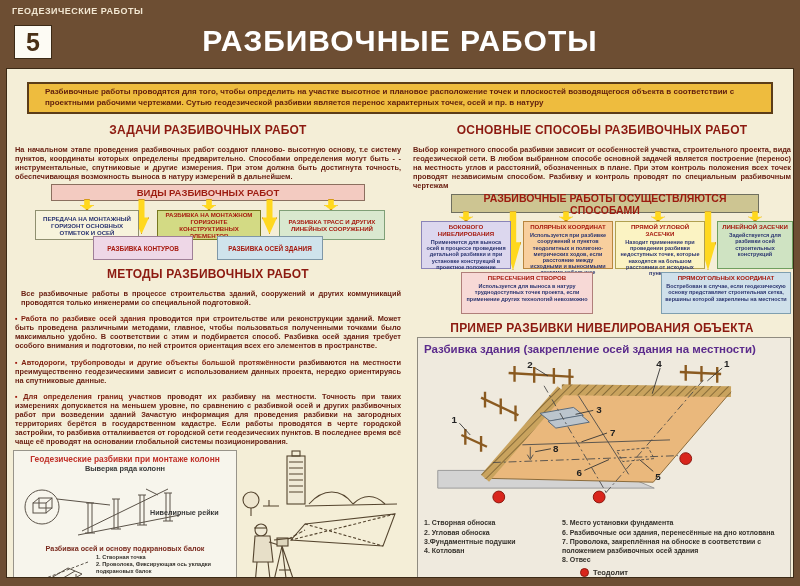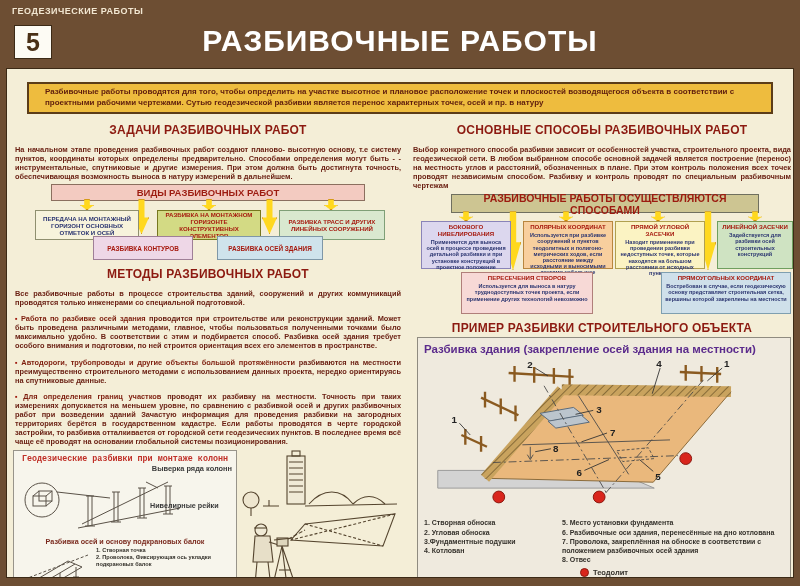--- a/index.html
+++ b/index.html
@@ -38,22 +38,22 @@
     text-align:center;font-weight:bold;padding:1px 3px;box-sizing:border-box;line-height:1.15;}
   .arr{position:absolute;background:#ffd81e;box-shadow:0 0 0 1px #c8860a inset;
     clip-path:polygon(30% 0,70% 0,70% 52%,100% 52%,50% 100%,0 52%,30% 52%);}
   .wbox{position:absolute;box-sizing:border-box;padding:2px 3px;text-align:center;line-height:1.12;}
   .wbox .wt{font-size:6.1px;font-weight:bold;color:#a6190e;margin-bottom:1px;}
   .wbox .wb{font-size:5.5px;font-weight:bold;color:#2a3470;}
   
   .bottom-l{display:flex;margin-top:4px;gap:2px;}
   .montage{width:224px;flex:none;background:#f7f5ec;border:1px solid #98948a;
     padding:3px 4px;box-sizing:border-box;height:163px;}
-  .montage .t1{color:#c03028;font-size:8.4px;font-weight:bold;text-align:center;font-family:Liberation Mono, monospace;}
-  .montage .t2{color:#3a3a3a;font-size:7.4px;font-weight:bold;text-align:right;margin-bottom:1px;}
+  .montage .t1{color:#c03028;font-size:8.4px;font-weight:bold;text-align:center;}
+  .montage .t2{color:#3a3a3a;font-size:7.4px;font-weight:bold;text-align:center;margin-bottom:8px;}
   .montage .t3{color:#7a2a1e;font-size:7.2px;font-weight:bold;text-align:center;margin:1px 0;}
   .mlegend{list-style:none;margin:0;padding:0;font-size:5.6px;font-weight:bold;color:#33302a;line-height:1.25;}
   .mrow{display:flex;}
   .surveyor-wrap{flex:1;position:relative;}
   
   .example{margin:2px 2px 0 6px;background:#efeade;border:1px solid #8f8b80;padding:3px 6px;box-sizing:border-box;height:258px;}
   .example .etitle{color:#5b2b8c;font-size:11.5px;font-weight:bold;text-align:left;margin:2px 0 0 0;}
   .elegend{display:flex;gap:8px;font-size:7px;font-weight:bold;color:#33302a;line-height:1.3;margin-top:1px;}
   .elegend ul{list-style:none;margin:0;padding:0;}
   .elegend .lc1{width:130px;flex:none;}
@@ -90,23 +90,23 @@
           <div class="arr" style="left:249px;top:15px;width:15px;height:35px;"></div>
           <div class="fbox" style="left:22px;top:26px;width:104px;height:30px;background:#f7f3dc;border:1px solid #8f8f6f;color:#2a3470;font-size:6.1px;">ПЕРЕДАЧА НА МОНТАЖНЫЙ ГОРИЗОНТ ОСНОВНЫХ ОТМЕТОК И ОСЕЙ</div>
           <div class="fbox" style="left:144px;top:26px;width:104px;height:30px;background:#d3da84;border:1px solid #77771f;color:#a6190e;font-size:6.1px;">РАЗБИВКА НА МОНТАЖНОМ ГОРИЗОНТЕ КОНСТРУКТИВНЫХ ЭЛЕМЕНТОВ</div>
           <div class="fbox" style="left:266px;top:26px;width:106px;height:30px;background:#d9e8cf;border:1px solid #7f9f77;color:#a6190e;font-size:6.1px;">РАЗБИВКА ТРАСС И ДРУГИХ ЛИНЕЙНЫХ СООРУЖЕНИЙ</div>
           <div class="fbox" style="left:80px;top:52px;width:100px;height:24px;background:#eed7e7;border:1px solid #9f7f97;color:#a6190e;font-size:6.4px;">РАЗБИВКА КОНТУРОВ</div>
           <div class="fbox" style="left:204px;top:52px;width:106px;height:24px;background:#cfe3ec;border:1px solid #7f97a7;color:#a6190e;font-size:6.4px;">РАЗБИВКА ОСЕЙ ЗДАНИЯ</div>
         </div>
 
         <h3 class="sec">МЕТОДЫ РАЗБИВОЧНЫХ РАБОТ</h3>
         <div class="bullets">
-          <p class="bullet" style="">Все разбивочные работы в процессе строительства зданий, сооружений и других коммуникаций проводятся только инженерами со специальной подготовкой.</p>
+          <p class="bullet" style="margin-left:6px;">Все разбивочные работы в процессе строительства зданий, сооружений и других коммуникаций проводятся только инженерами со специальной подготовкой.</p>
           <p class="bullet"><span class="dot">▪</span><span class="lead">Работа по разбивке осей здания</span><span> проводится при строительстве или реконструкции зданий. Может быть проведена различными методами, главное, чтобы пользоваться полученными точками было максимально удобно. В соответствии с этим и подбирается способ. Разбивка осей здания требует особого внимания и подготовки, по ней строится ориентация всех его элементов в пространстве.</span></p>
-          <p class="bullet"><span class="dot">▪</span><span class="lead">Автодороги, трубопроводы и другие объекты большой протяжённости</span><span> разбиваются на местности преимущественно строительного методами с использованием данных проекта, нередко ориентируясь на спутниковые данные.</span></p>
+          <p class="bullet"><span class="dot">▪</span><span class="lead">Автодороги, трубопроводы и другие объекты большой протяжённости</span><span> разбиваются на местности преимущественно геодезическими зависит с использованием данных проекта, нередко ориентируясь на спутниковые данные.</span></p>
           <p class="bullet"><span class="dot">▪</span><span class="lead">Для определения границ участков</span><span> проводят их разбивку на местности. Точность при таких измерениях допускается на меньшем уровне, по сравнению с разбивкой осей и других разбивочных работ при возведении зданий  Зачастую информация для проведения разбивки на загородных территориях берётся в государственном кадастре. Если работы проводятся в черте городской застройки, то разбивка отталкивается от городской сети геодезических пунктов. В последнее время всё чаще её проводят на основании глобальной системы позиционирования.</span></p>
         </div>
 
         <div class="bottom-l">
           <div class="montage">
             <div class="t1">Геодезические разбивки при монтаже колонн</div>
             <div class="t2">Выверка ряда колонн</div>
             <svg width="214" height="58" viewBox="0 0 214 58">
               <g stroke="#5a5248" fill="none" stroke-width="1">
                 <circle cx="24" cy="26" r="17"></circle>
@@ -217,21 +217,21 @@
           <div class="wbox" style="left:50px;top:78px;width:132px;height:42px;background:#f7d9d6;border:1px solid #b07f7a;">
             <div class="wt">ПЕРЕСЕЧЕНИЯ СТВОРОВ</div>
             <div class="wb">Используется для выноса в натуру труднодоступных точек проекта, если применение других технологий невозможно</div>
           </div>
           <div class="wbox" style="left:250px;top:78px;width:130px;height:42px;background:#cfe0ea;border:1px solid #7f9fb0;">
             <div class="wt">ПРЯМОУГОЛЬНЫХ КООРДИНАТ</div>
             <div class="wb">Востребован в случае, если геодезическую основу представляет строительная сетка, вершины которой закреплены на местности</div>
           </div>
         </div>
 
-        <h3 class="sec">ПРИМЕР РАЗБИВКИ СТРОИТЕЛЬНОГО ОБЪЕКТА</h3>
+        <h3 class="sec">ПРИМЕР РАЗБИВКИ НИВЕЛИРОВАНИЯ ОБЪЕКТА</h3>
         <div class="example">
           <div class="etitle">Разбивка здания (закрепление осей здания на местности)</div>
           <svg width="368" height="158" viewBox="0 0 374 158">
             <defs>
               <pattern id="hatch" width="6" height="6" patternUnits="userSpaceOnUse" patternTransform="rotate(45)">
                 <rect width="6" height="6" fill="#c9a35e"></rect>
                 <line x1="0" y1="0" x2="0" y2="6" stroke="#6b5327" stroke-width="1.4"></line>
               </pattern>
             </defs>
             <polygon points="14,116 192,116 234,134 14,134" fill="#d3d3d3" stroke="#9a9a9a"></polygon>

